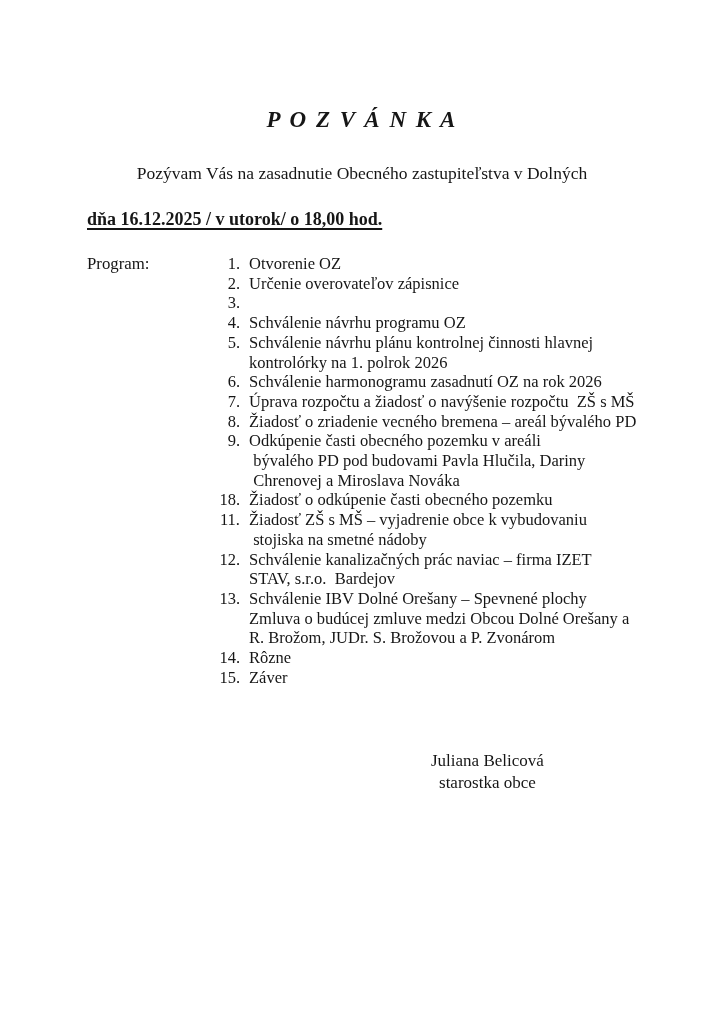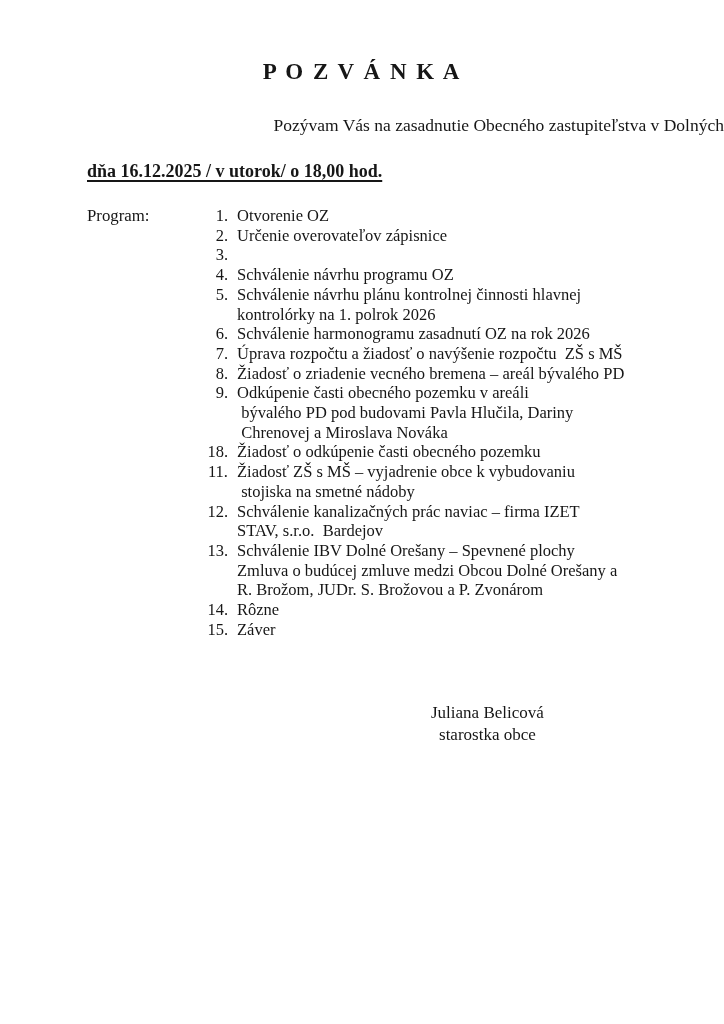--- a/index.html
+++ b/index.html
@@ -9,51 +9,53 @@
     width: 724px;
     height: 1024px;
     margin: 0 auto;
     background: #ffffff;
     color: #161616;
     font-family: "Liberation Serif", "DejaVu Serif", serif;
     overflow: hidden;
     box-sizing: border-box;
   }
   .doc-title {
-    padding-top: 60px;
+    padding-top: 108px;
     text-align: center;
     font-weight: bold;
     font-size: 23px;
     letter-spacing: 2px;
     line-height: 24px;
     white-space: pre;
+    font-style: italic;
   }
   .intro {
     margin-top: 31px;
-    text-align: right;
+    text-align: center;
     font-size: 17.5px;
     line-height: 21.5px;
   }
   .meeting {
     margin: 23px 0 0 87px;
     font-weight: bold;
     font-size: 18px;
     line-height: 22.5px;
   }
   .meeting-line {
     text-decoration: underline;
     text-underline-offset: 3px;
     text-decoration-thickness: 1.5px;
     display: inline-block;
   }
   .meeting-line-wrap { line-height: 22.5px; }
   .program {
     display: flex;
     margin: 24px 10px 0 87px;
     align-items: flex-start;
+    gap: 12px;
   }
   .program-label {
     width: 117px;
     flex-shrink: 0;
     font-size: 16.8px;
     line-height: 19.7px;
   }
   .program-list { flex: 1; min-width: 0; }
   .prog-row {
     display: flex;

